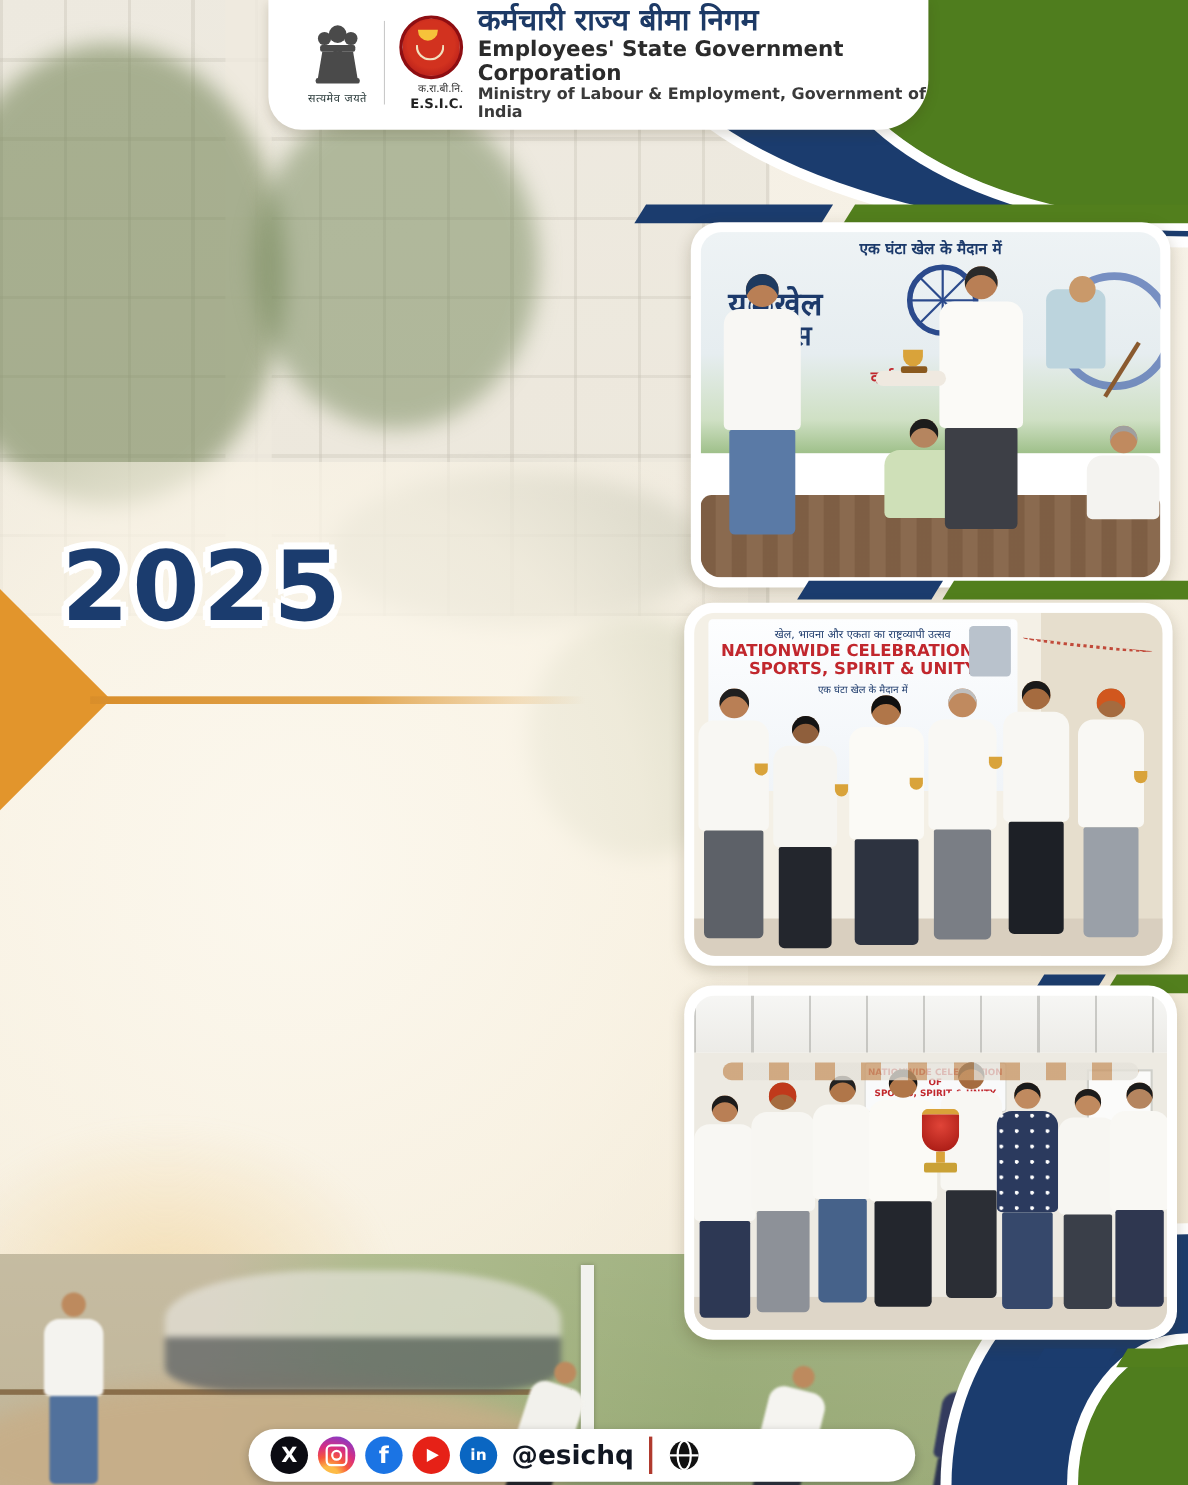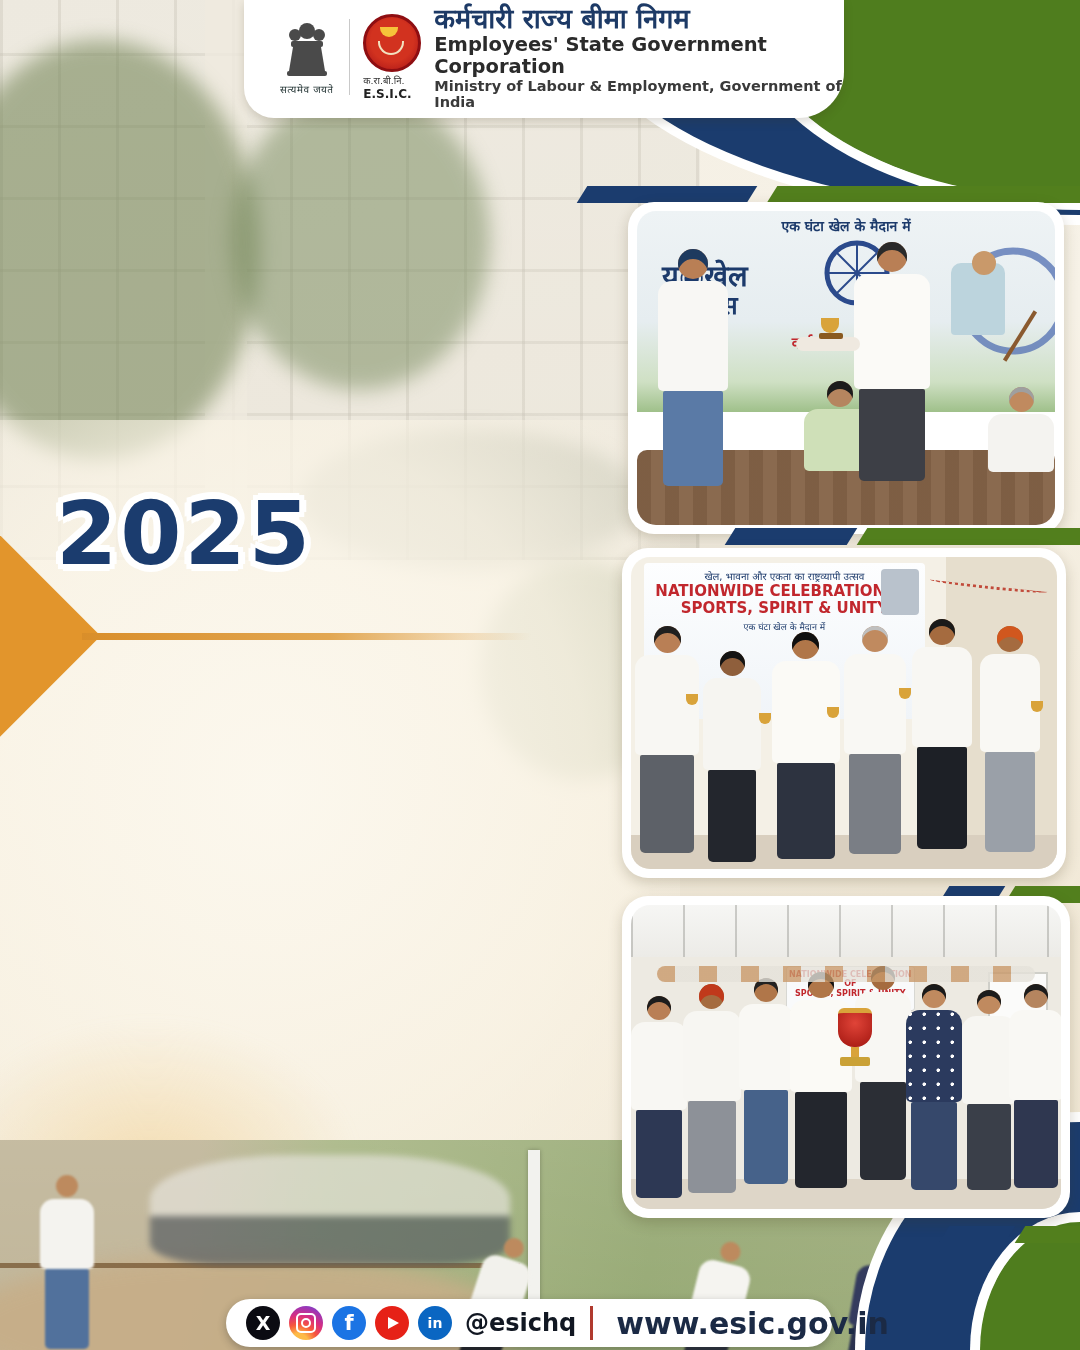--- a/index.html
+++ b/index.html
@@ -40,21 +40,21 @@
   .bar.navy{background:#1b3c6e;}
   .bar.green{background:#527f1d;}
 
   
   .header-card{left:244px;top:0;width:600px;height:118px;background:#fff;
     border-radius:0 0 46px 30px;box-shadow:0 4px 10px rgba(60,50,20,.18);
     display:flex;align-items:center;padding:0 0 4px 34px;box-sizing:border-box;gap:13px;}
   .emblem-wrap{display:flex;flex-direction:column;align-items:center;width:66px;}
   .emblem-caption{font-size:10px;color:#233;letter-spacing:.5px;white-space:nowrap;margin-top:1px;}
   .vdiv{width:2px;height:76px;background:#c9c9c9;}
-  .seal-wrap{display:flex;flex-direction:column;align-items:flex-start;width:64px;}
+  .seal-wrap{display:flex;flex-direction:column;align-items:flex-end;width:64px;}
   .seal{width:52px;height:52px;border-radius:50%;background:radial-gradient(circle at 50% 45%,#d2321f 0 55%,#a31016 100%);
     border:3px solid #8e0e12;position:relative;}
   .seal::before{content:"";position:absolute;left:14px;top:10px;width:18px;height:10px;background:#f6c23a;
     border-radius:0 0 10px 10px;}
   .seal::after{content:"";position:absolute;left:12px;top:24px;width:22px;height:12px;border:2px solid #f2e2c0;
     border-top:none;border-radius:0 0 14px 14px;}
   .seal-cap1{font-size:9.5px;color:#333;margin-top:2px;white-space:nowrap;}
   .seal-cap2{font-size:12px;font-weight:bold;color:#222;white-space:nowrap;}
   .header-text{display:flex;flex-direction:column;line-height:1.12;}
   .ht-hindi1{font-size:27px;font-weight:bold;color:#1d3a66;}
@@ -408,16 +408,15 @@
       </div>
     <div class="handle">@esichq</div>
     <div class="red-div"></div>
     <svg width="30" height="30" viewBox="0 0 30 30">
       <circle cx="15" cy="15" r="13" fill="#111"></circle>
       <g stroke="#fff" stroke-width="2" fill="none">
         <ellipse cx="15" cy="15" rx="6" ry="13"></ellipse>
         <line x1="2" y1="15" x2="28" y2="15"></line>
       </g>
     </svg>
-    <div class="website">www.esic.gov.in</div>
   </div>
 
 </div>
 
 </body></html>

